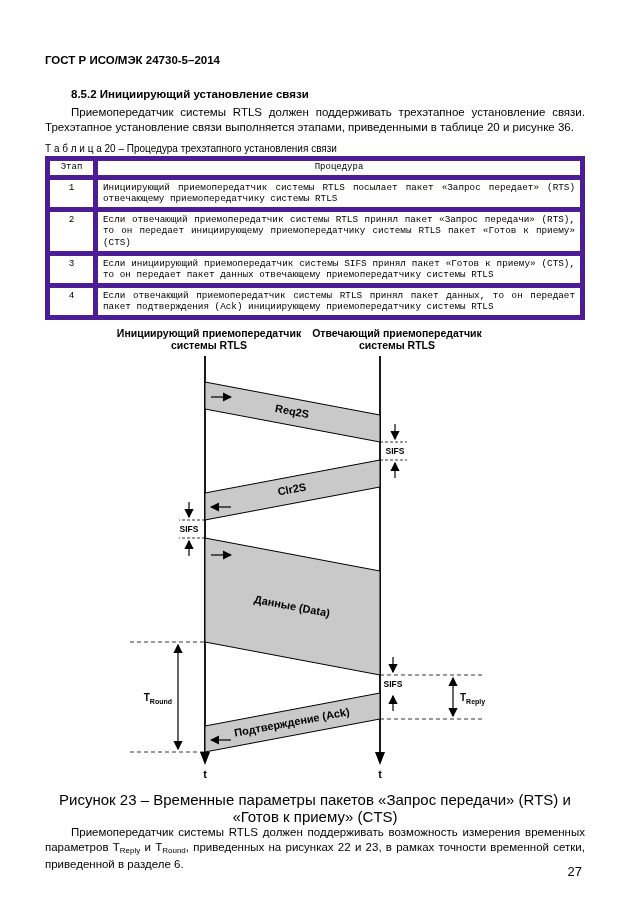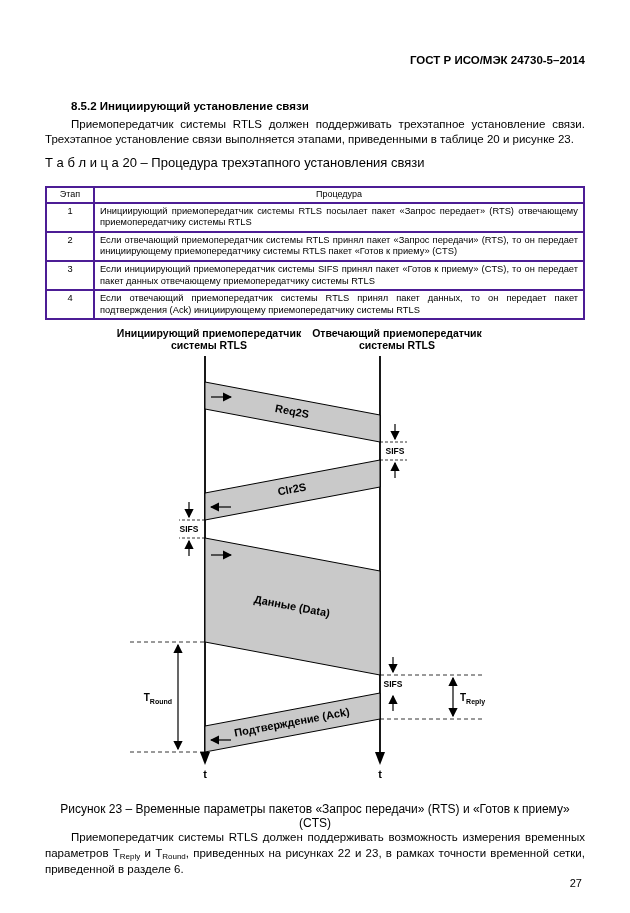--- a/index.html
+++ b/index.html
@@ -4,62 +4,62 @@
 <style>
   * { margin:0; padding:0; box-sizing:border-box; }
   html,body { background:#ffffff; }
   body {
     width:630px; height:913px;
     font-family:"Liberation Sans", sans-serif;
     color:#000; position:relative; overflow:hidden;
   }
   .page { padding:54px 45px 0 45px; position:relative; height:100%; }
   .doc-header {
-    text-align:right; font-weight:bold; font-size:11.5px; margin-bottom:34px;
+    text-align:left; font-weight:bold; font-size:11.5px; margin-bottom:22px;
   }
   .sec-heading {
     font-weight:bold; font-size:11.5px; padding-left:26px; margin-bottom:5px;
   }
   p.body {
     font-size:11.5px; line-height:1.32; text-align:justify;
     text-indent:26px; margin-bottom:6px;
   }
-  .tbl-caption { font-size:13px; margin:8px 0 16px 0; }
+  .tbl-caption { font-size:10px; margin:8px 0 2px 0; }
   table.gost {
     width:100%; border-collapse:collapse; font-size:9.3px; line-height:1.25;
   }
   table.gost th, table.gost td {
-    border:2px solid #4c1d95; padding:2px 5px; vertical-align:top;
+    border:5px solid #4c1d95; padding:2px 5px; vertical-align:top;font-family:Liberation Mono, monospace;
   }
   table.gost th { font-weight:normal; text-align:center; font-size:9px; padding:1px 2px; }
   td.stage { width:48px; text-align:center; vertical-align:middle; }
   td.op { text-align:justify; }
   .figure { text-align:center; margin-top:4px; }
-  .fig-caption { font-size:12px; text-align:center; margin-top:16px; }
+  .fig-caption { font-size:15px; text-align:center; margin-top:5px; }
   .sec-heading.second { margin-top:10px; }
   .subscript { font-size:8px; vertical-align:-2px; }
-  .page-num { position:absolute; right:48px; bottom:24px; font-size:11px;text-align:right; }
+  .page-num { position:absolute; right:48px; bottom:34px; font-size:13px;text-align:right; }
   svg text { font-family:"Liberation Sans", sans-serif; fill:#000; }
   .dgm-title { font-weight:bold; font-size:10.5px; }
   .band-label { font-weight:bold; font-size:11px; }
   .sifs-label { font-weight:bold; font-size:8.5px; }
   .t-label { font-weight:bold; font-size:10px; }
   .t-sub { font-size:7px; font-weight:bold; }
   .axis-label { font-weight:bold; font-size:11px; }
 </style>
 </head>
 <body>
 
 <div class="page">
 
   <div class="doc-header">ГОСТ Р ИСО/МЭК 24730-5–2014</div>
 
   <div class="sec-heading">8.5.2 Инициирующий установление связи</div>
 
-  <p class="body">Приемопередатчик системы RTLS должен поддерживать трехэтапное установление связи. Трехэтапное установление связи выполняется этапами, приведенными в таблице 20 и рисунке 23.</p>
+  <p class="body">Приемопередатчик системы RTLS должен поддерживать трехэтапное установление связи. Трехэтапное установление связи выполняется этапами, приведенными в таблице 20 и рисунке 36.</p>
 
   <div class="tbl-caption">Т а б л и ц а  20 – Процедура трехэтапного установления связи</div>
 
   <table class="gost">
     <thead>
       <tr>
         <th class="stage">Этап</th>
         <th>Процедура</th>
       </tr>
     </thead>

